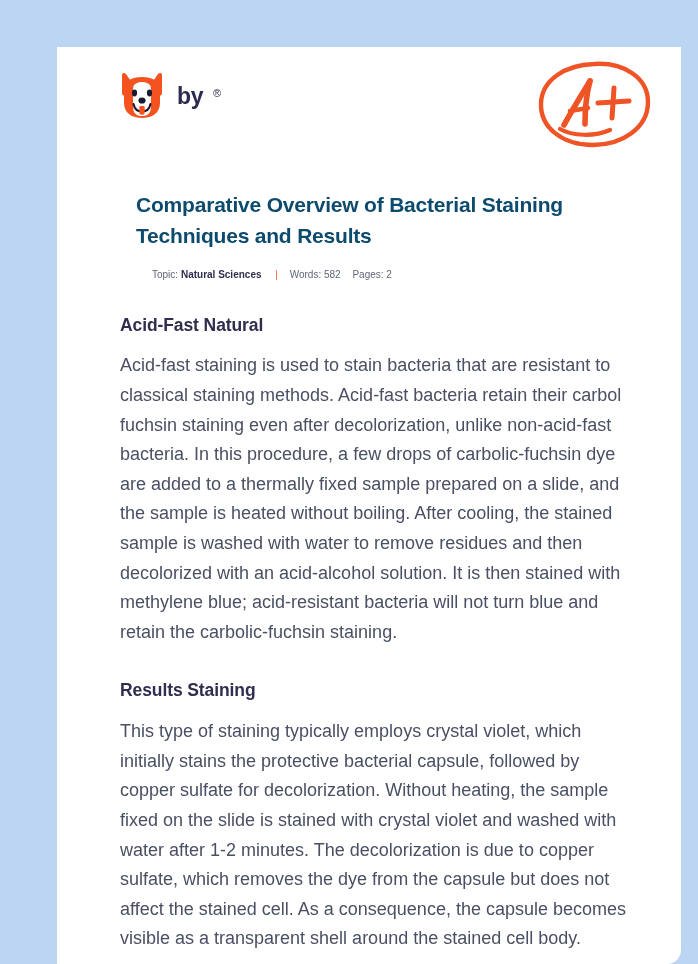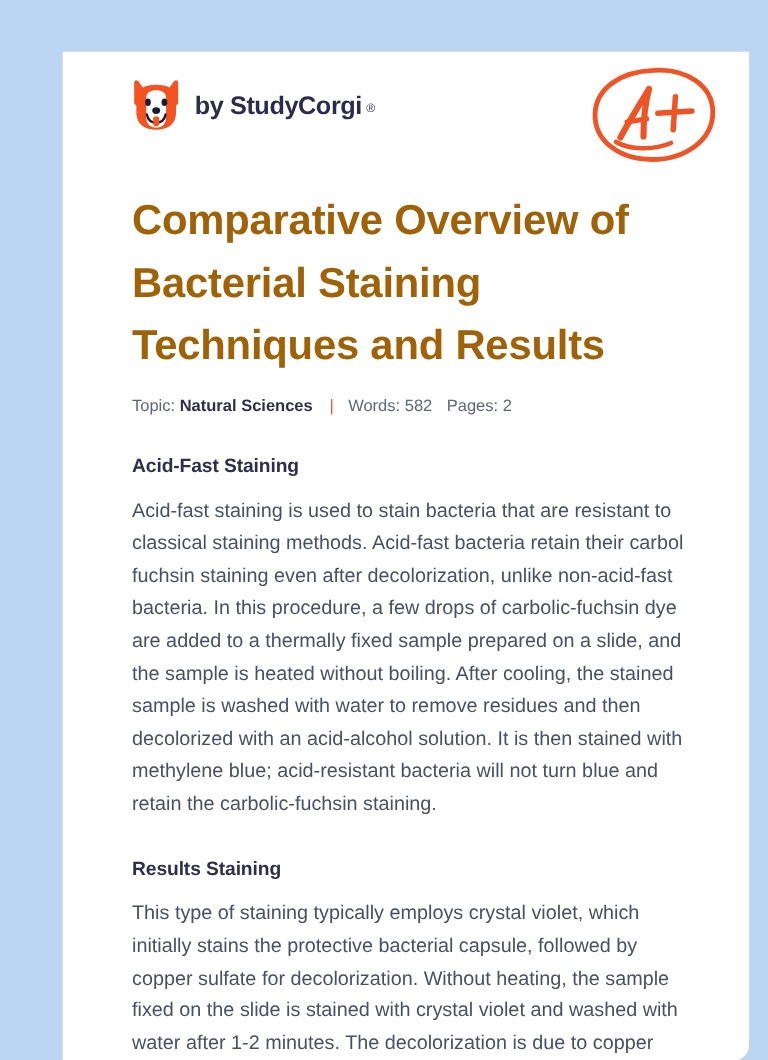--- a/index.html
+++ b/index.html
@@ -45,21 +45,21 @@
   }
 
   #corgi-logo {
     width: 44px;
     height: 48px;
     display: block;
   }
 
   #brand-wordmark {
     display: flex;
-    align-items: flex-end;
+    align-items: center;
     color: #2b2b4d;
     font-size: 23px;
     font-weight: bold;
     letter-spacing: -0.4px;
     line-height: 1;
     white-space: nowrap;
   }
   #brand-wordmark .by-word { font-weight: bold; }
   #brand-wordmark .corgi-word { font-weight: bold; }
   #brand-reg {
@@ -81,34 +81,35 @@
 
   
   #doc-body {
     position: absolute;
     left: 63px;
     top: 126px;
     width: 514px;
   }
 
   #page-title {
-    margin: 0;
-    color: #a16207;
-    font-size: 38px;
+    margin: 16px;
+    color: #0c4a6e;
+    font-size: 21px;
     font-weight: bold;
     line-height: 1.49;
     letter-spacing: -0.2px;
   }
 
   #doc-meta {
     margin-top: 16px;
-    font-size: 15px;
+    font-size: 10px;
     color: #5e6679;
     line-height: 1.4;
     white-space: nowrap;
+    margin-left: 32px;
   }
   #doc-meta .meta-label { color: #5e6679; }
   #doc-meta .meta-topic-link {
     color: #2f2e4f;
     font-weight: bold;
     text-decoration: none;
     cursor: pointer;
   }
   #doc-meta .meta-sep {
     color: #ef5a28;
@@ -157,21 +158,21 @@
         <ellipse cx="29.5" cy="21" rx="2.6" ry="3.4" fill="#1a1a33"></ellipse>
 
         <ellipse cx="22" cy="28.5" rx="3.6" ry="3.1" fill="#1a1a33"></ellipse>
 
         <path d="M13.5 32 C14.5 37 18 39.5 22 39.5 C26 39.5 29.5 37 30.5 32" fill="none" stroke="#1a1a33" stroke-width="2.1" stroke-linecap="round"></path>
 
         <path d="M19.3 35 C19.3 33.6 24.7 33.6 24.7 35 L24.7 41 C24.7 43.4 19.3 43.4 19.3 41 Z" fill="#f4521f"></path>
       </svg>
 
       <span id="brand-wordmark">
-        <span class="by-word">by</span>&nbsp;<span class="corgi-word">StudyCorgi</span><span id="brand-reg">®</span>
+        <span class="by-word">by</span>&nbsp;<span id="brand-reg">®</span>
       </span>
     </div>
 
     <div id="grade-badge">
       <svg viewBox="0 0 117 92" xmlns="http://www.w3.org/2000/svg">
 
         <path d="M58 6 C88 4 112 20 112 44 C112 70 86 87 57 87 C27 87 4 70 5 45 C6 22 29 7 58 6 Z" fill="none" stroke="#ef5426" stroke-width="4.4" stroke-linecap="round"></path>
 
         <path d="M49 66 C49 52 51 34 54 23" fill="none" stroke="#ef5426" stroke-width="5.6" stroke-linecap="round"></path>
 
@@ -193,21 +194,21 @@
     <h1 id="page-title">Comparative Overview of Bacterial Staining Techniques and Results</h1>
 
     <div id="doc-meta">
       <span class="meta-label">Topic:</span>
       <a class="meta-topic-link">Natural Sciences</a>
       <span class="meta-sep">|</span>
       <span class="meta-words">Words: 582</span>
       <span class="meta-pages">Pages: 2</span>
     </div>
 
-    <h2 class="section-heading">Acid-Fast Staining</h2>
+    <h2 class="section-heading">Acid-Fast Natural</h2>
     <p class="section-para">Acid-fast staining is used to stain bacteria that are resistant to classical staining methods. Acid-fast bacteria retain their carbol fuchsin staining even after decolorization, unlike non-acid-fast bacteria. In this procedure, a few drops of carbolic-fuchsin dye are added to a thermally fixed sample prepared on a slide, and the sample is heated without boiling. After cooling, the stained sample is washed with water to remove residues and then decolorized with an acid-alcohol solution. It is then stained with methylene blue; acid-resistant bacteria will not turn blue and retain the carbolic-fuchsin staining.</p>
 
     <h2 class="section-heading">Results Staining</h2>
     <p class="section-para">This type of staining typically employs crystal violet, which initially stains the protective bacterial capsule, followed by copper sulfate for decolorization. Without heating, the sample fixed on the slide is stained with crystal violet and washed with water after 1-2 minutes. The decolorization is due to copper sulfate, which removes the dye from the capsule but does not affect the stained cell. As a consequence, the capsule becomes visible as a transparent shell around the stained cell body.</p>
 
 
   </div>
 </div>
 
 </body></html>

